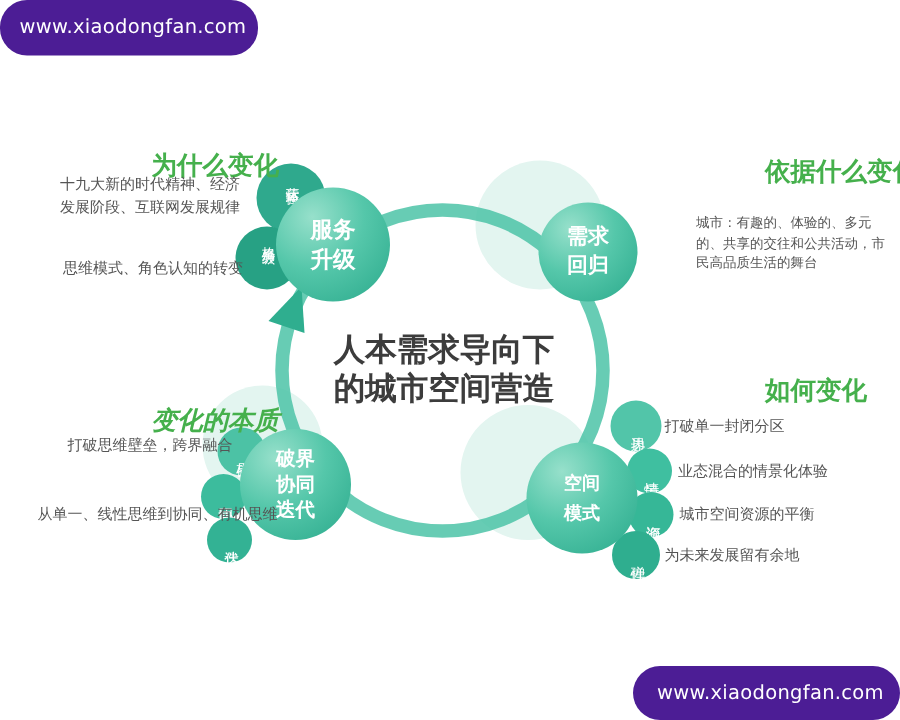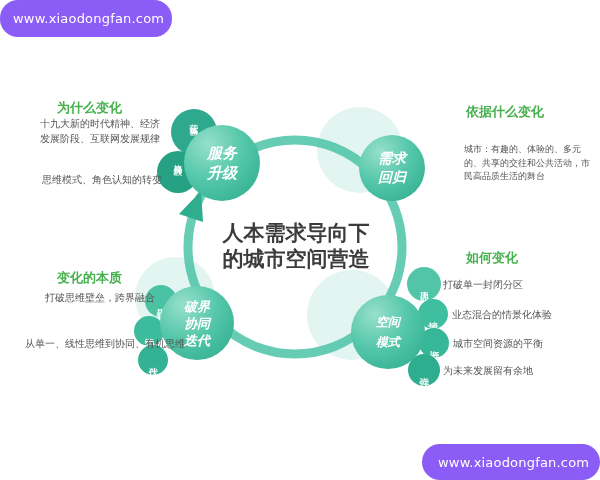--- a/index.html
+++ b/index.html
@@ -1,33 +1,33 @@
 <!DOCTYPE html>
 <html><head>
 <meta charset="utf-8">
 <style>
   * { margin:0; padding:0; box-sizing:border-box; }
   html,body { background:#ffffff; }
   body { font-family:"DejaVu Sans","Liberation Sans",sans-serif; }
   .stage { position:relative; width:600px; height:480px; background:#ffffff; overflow:hidden; }
 
-  .banner { position:absolute; background:#8b5cf6; color:#ffffff; display:flex; align-items:center;
+  .banner { position:absolute; background:#4c1d95; color:#ffffff; display:flex; align-items:center;
             font-size:13px; letter-spacing:0.2px; z-index:10;border-radius:18px; }
   .banner.top { left:0; top:0; width:172px; height:37px; padding-left:13px; }
   .banner.bottom { right:0; bottom:0; width:178px; height:36px; padding-left:16px; }
 
-  .heading { position:absolute; color:#45b04c; font-weight:bold; font-size:13px; z-index:5; white-space:nowrap; }
+  .heading { position:absolute; color:#45b04c; font-weight:bold; font-size:17px; z-index:5; white-space:nowrap;margin-left:44px; }
   .para { position:absolute; color:#555555; font-size:10px; line-height:15px; white-space:pre-line; z-index:5; }
   .title { position:absolute; color:#3c3c3c; font-weight:bold; font-size:21px; line-height:26px;
            text-align:center; white-space:pre-line; z-index:4; }
 
   .pale { position:absolute; border-radius:50%; background:#e3f5f0; z-index:0; }
   .node { position:absolute; border-radius:50%; display:flex; align-items:center; justify-content:center;
           color:#ffffff; font-weight:bold; text-align:center; white-space:pre-line; z-index:3;
-          background:radial-gradient(circle at 32% 26%, #97e0cb 0%, #55c7aa 45%, #2aa98b 100%);font-style:italic; }
+          background:radial-gradient(circle at 32% 26%, #97e0cb 0%, #55c7aa 45%, #2aa98b 100%); }
   .bubble { position:absolute; border-radius:50%; display:flex; align-items:center; justify-content:center;
             color:#ffffff; z-index:2; }
   .vtext { writing-mode:vertical-rl; line-height:12px; letter-spacing:1px; }
 
   .ring-svg { position:absolute; left:0; top:0; z-index:1; pointer-events:none; }
 </style>
 </head>
 <body>
 
 <div class="stage">
@@ -91,21 +91,21 @@
 
   <div class="heading" style="left:466px; top:103px;">依据什么变化</div>
   <div class="para" style="left:464px; top:143px; width:130px; font-size:9px; line-height:13.5px;">城市：有趣的、体验的、多元的、共享的交往和公共活动，市民高品质生活的舞台</div>
 
   <div class="heading" style="left:466px; top:249px;">如何变化</div>
   <div class="para" style="left:443px; top:277px; white-space:nowrap;">打破单一封闭分区</div>
   <div class="para" style="left:452px; top:307px; white-space:nowrap;">业态混合的情景化体验</div>
   <div class="para" style="left:453px; top:336px; white-space:nowrap;">城市空间资源的平衡</div>
   <div class="para" style="left:443px; top:363px; white-space:nowrap;">为未来发展留有余地</div>
 
-  <div class="heading" style="left:57px; top:269px;">变化的本质</div>
+  <div class="heading" style="left:57px; top:269px;font-style:italic;">变化的本质</div>
   <div class="para" style="left:45px; top:290px; white-space:nowrap;">打破思维壁垒，跨界融合</div>
   <div class="para" style="left:25px; top:324px; white-space:nowrap;margin-top:12px;">从单一、线性思维到协同、有机思维</div>
 
   <div class="banner top">
     <span>www.xiaodongfan.com</span>
   </div>
   <div class="banner bottom">
     <span>www.xiaodongfan.com</span>
   </div>
 

